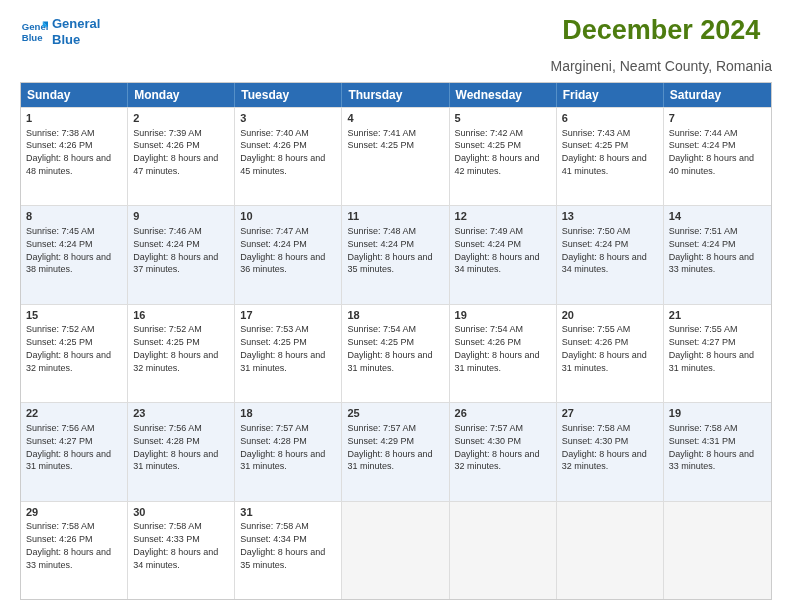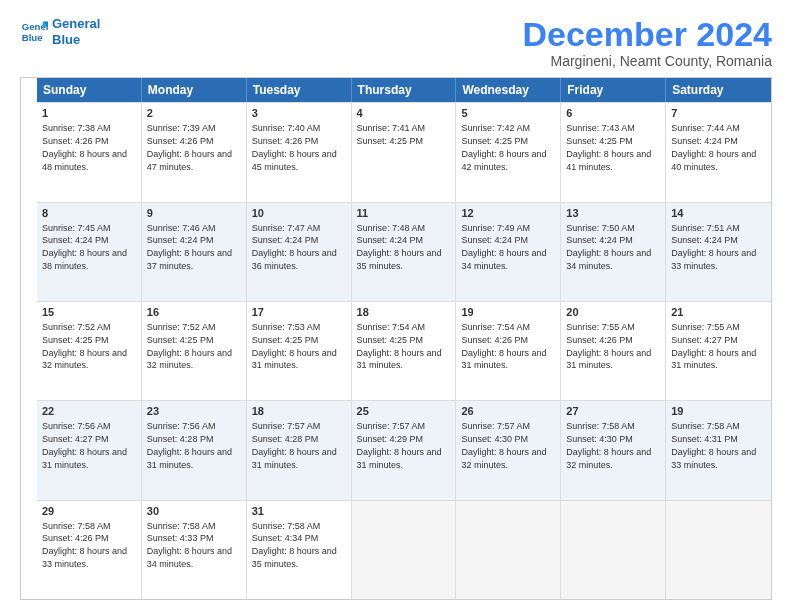--- a/index.html
+++ b/index.html
@@ -29,37 +29,37 @@
       gap: 4px;
     }
     .logo-icon {
       width: 28px;
       height: 28px;
     }
     .title-block {
       text-align: right;
     }
     .main-title {
-      font-size: 34px;
+      font-size: 27px;
       font-weight: bold;
-      color: #3b82f6;
+      color: #4d7c0f;
       line-height: 1.1;
+      text-align: center;
     }
     .subtitle {
       font-size: 14px;
       color: #555;
-      margin-top: 0;
+      margin-top: 12px;
       text-align: right;
     }
     .calendar {
       flex: 1;
       display: flex;
       flex-direction: column;
       border: 1px solid #ccc;
-      padding-left: 16px;
     }
     .cal-header {
       display: grid;
       grid-template-columns: repeat(7, 1fr);
       background: #2a6db5;
     }
     .cal-header-cell {
       color: #fff;
       font-size: 12px;
       font-weight: bold;

